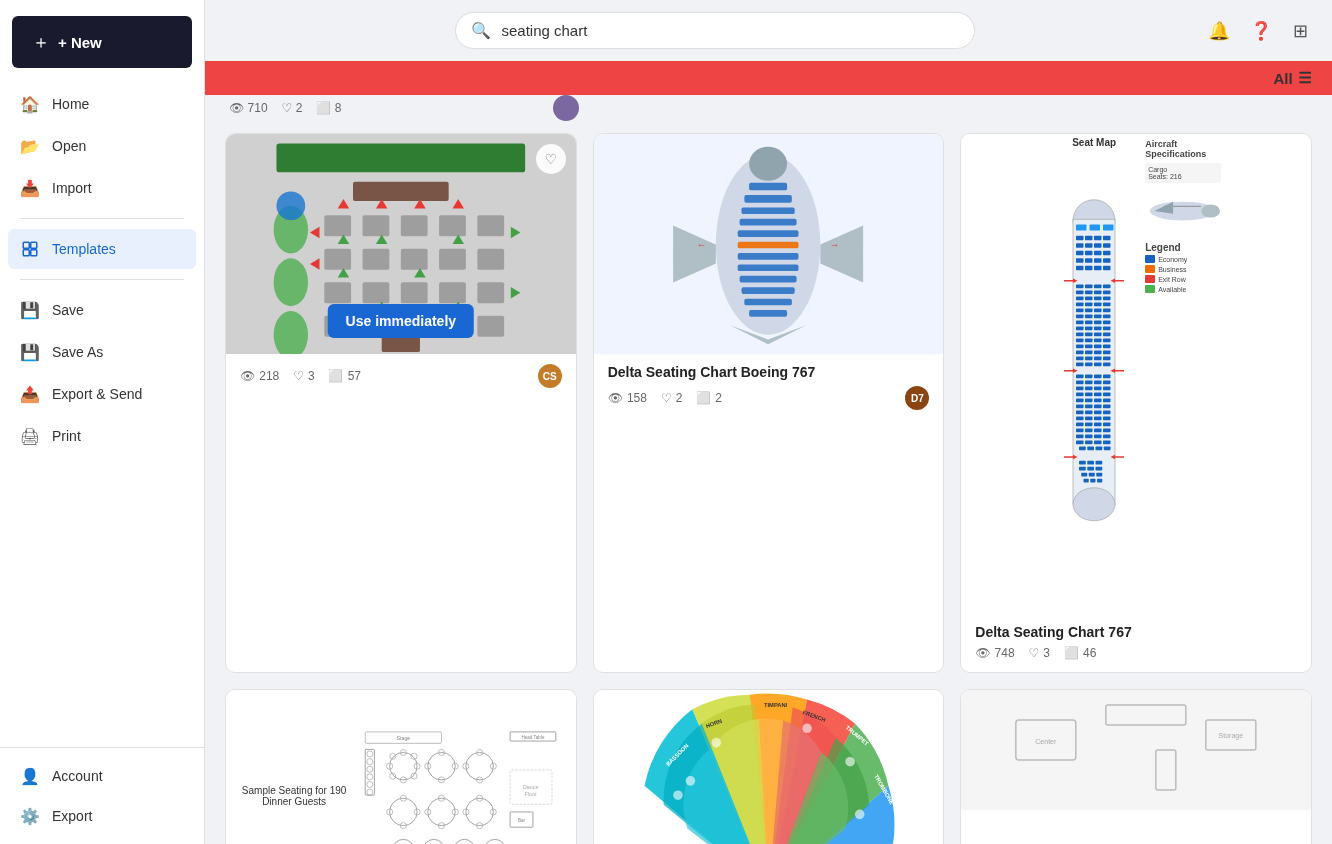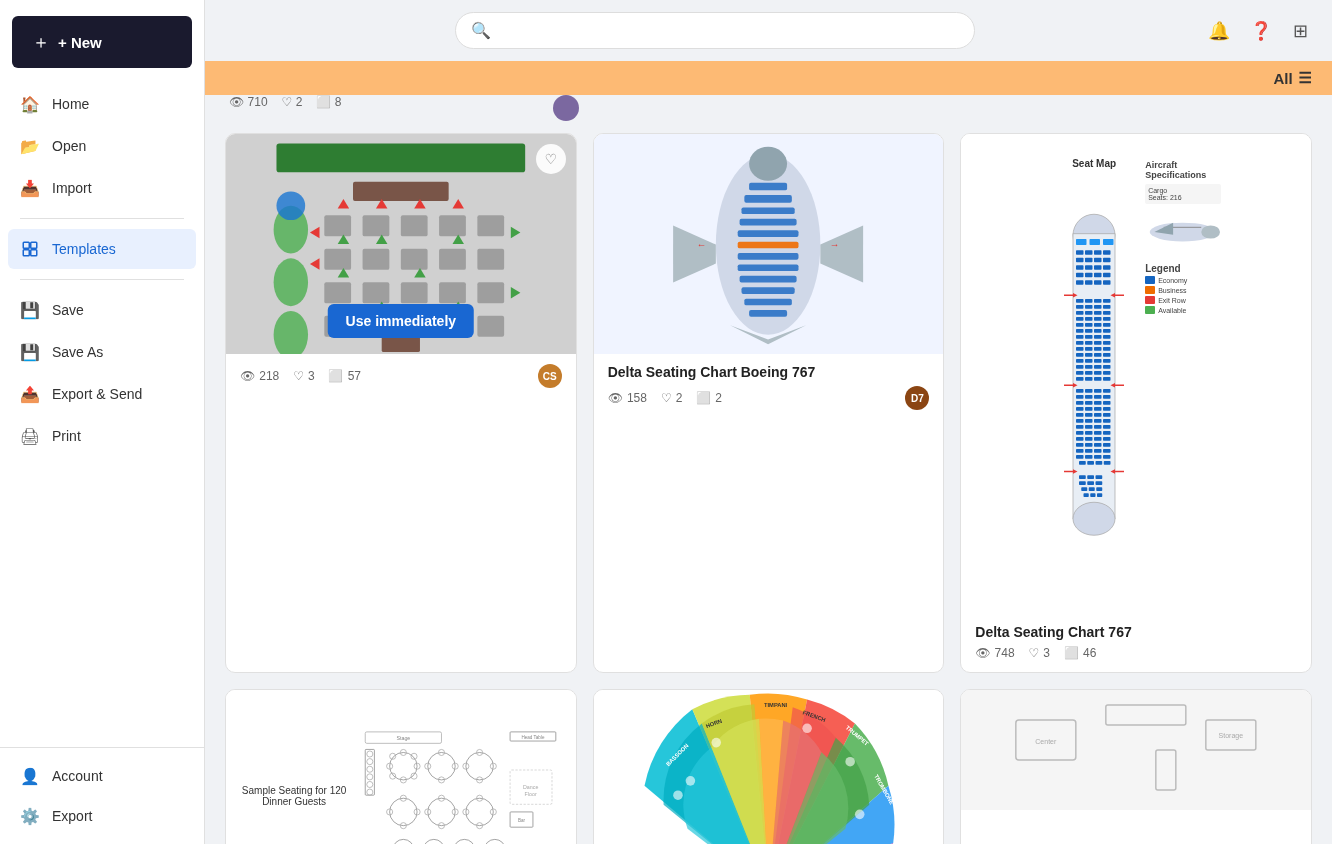--- a/index.html
+++ b/index.html
@@ -118,21 +118,21 @@
       border: none;
       cursor: pointer;
       font-size: 18px;
       color: #555;
       padding: 4px;
     }
 
     
     .filter-bar {
       padding: 8px 20px;
-      background: #fdba74;
+      background: #ef4444;
       display: flex;
       align-items: center;
       justify-content: flex-end;
     }
     .filter-btn {
       display: flex;
       align-items: center;
       gap: 6px;
       background: none;
       border: none;
@@ -310,40 +310,41 @@
     </div>
   </div>
 </nav>
 
 <div class="main">
 
   <div class="header">
     <div style="flex:1; display:flex; justify-content:center;">
       <div class="search-bar">
         <span class="search-icon">🔍</span>
+        <input type="text" value="seating chart" style="">
       </div>
     </div>
     <div class="header-actions">
       <button class="header-icon-btn">🔔</button>
       <button class="header-icon-btn">❓</button>
       <button class="header-icon-btn">⊞</button>
     </div>
   </div>
 
   <div class="filter-bar">
     <button class="filter-btn">
       <span>All</span>
       <span>☰</span>
     </button>
   </div>
 
   <div class="content-scroll">
 
     <div style="display:flex; gap:16px; margin-bottom:8px; align-items:center; padding: 0 0 4px 0;">
-      <div style="flex:1; display:flex; gap:14px; font-size:12px; color:#666; padding-left:4px;">
+      <div style="flex:1; display:flex; align-items:center; gap:14px; font-size:12px; color:#666; padding-left:4px;">
         <span>👁 <span>710</span></span>
         <span>♡ <span>2</span></span>
         <span>⬜ <span>8</span></span>
         <div style="width:26px;height:26px;border-radius:50%;background:#7b68a0;margin-left:auto;"></div>
       </div>
       <div style="flex:1;"></div>
       <div style="flex:1;"></div>
     </div>
 
     <div class="grid">
@@ -461,21 +462,21 @@
           <div class="card-meta">
             <span class="card-meta-item">👁 <span>158</span></span>
             <span class="card-meta-item">♡ <span>2</span></span>
             <span class="card-meta-item">⬜ <span>2</span></span>
             <div class="card-avatar" style="background:#8b4513;">D7</div>
           </div>
         </div>
       </div>
 
       <div class="card seatmap-card">
-        <div class="card-thumb" style="height:480px; background:#fff; padding: 24px;">
+        <div class="card-thumb" style="height:480px; background:#fff; padding: 3px;">
           <div style="display:flex; gap:4px; height:100%;">
 
             <div style="flex:1; display:flex; flex-direction:column; align-items:center;">
               <div style="font-size:10px; font-weight:600; color:#333; margin-bottom:4px;">Seat Map</div>
 
               <svg viewBox="0 0 120 450" width="90" height="430">
 
                 <ellipse cx="60" cy="30" rx="28" ry="28" fill="#d0d8e8" stroke="#aaa" stroke-width="1"></ellipse>
                 <rect x="32" y="28" width="56" height="380" fill="#e8eef5" stroke="#aaa" stroke-width="1"></rect>
                 <ellipse cx="60" cy="408" rx="28" ry="22" fill="#d0d8e8" stroke="#aaa" stroke-width="1"></ellipse>
@@ -693,21 +694,21 @@
           <div class="card-meta">
             <span class="card-meta-item">👁 <span>748</span></span>
             <span class="card-meta-item">♡ <span>3</span></span>
             <span class="card-meta-item">⬜ <span>46</span></span>
           </div>
         </div>
       </div>
 
       <div class="card">
         <div class="card-thumb dinner-thumb" style="background:#fff; padding:12px;">
-          <div style="font-size:10px; font-weight:500; color:#333; margin-bottom:8px; text-align:center;">Sample Seating for 120 Dinner Guests</div>
+          <div style="font-size:10px; font-weight:500; color:#333; margin-bottom:8px; text-align:center;">Sample Seating for 190 Dinner Guests</div>
           <svg viewBox="0 0 280 190" width="100%" height="175">
 
             <rect x="20" y="5" width="100" height="15" rx="2" fill="none" stroke="#aaa" stroke-width="1"></rect>
             <text x="70" y="16" font-size="7" text-anchor="middle" fill="#888">Stage</text>
 
             <rect x="20" y="28" width="12" height="60" fill="none" stroke="#888" stroke-width="1" rx="1"></rect>
             <circle cx="26" cy="34" r="4" fill="none" stroke="#aaa" stroke-width="1"></circle>
             <circle cx="26" cy="44" r="4" fill="none" stroke="#aaa" stroke-width="1"></circle>
             <circle cx="26" cy="54" r="4" fill="none" stroke="#aaa" stroke-width="1"></circle>
             <circle cx="26" cy="64" r="4" fill="none" stroke="#aaa" stroke-width="1"></circle>

